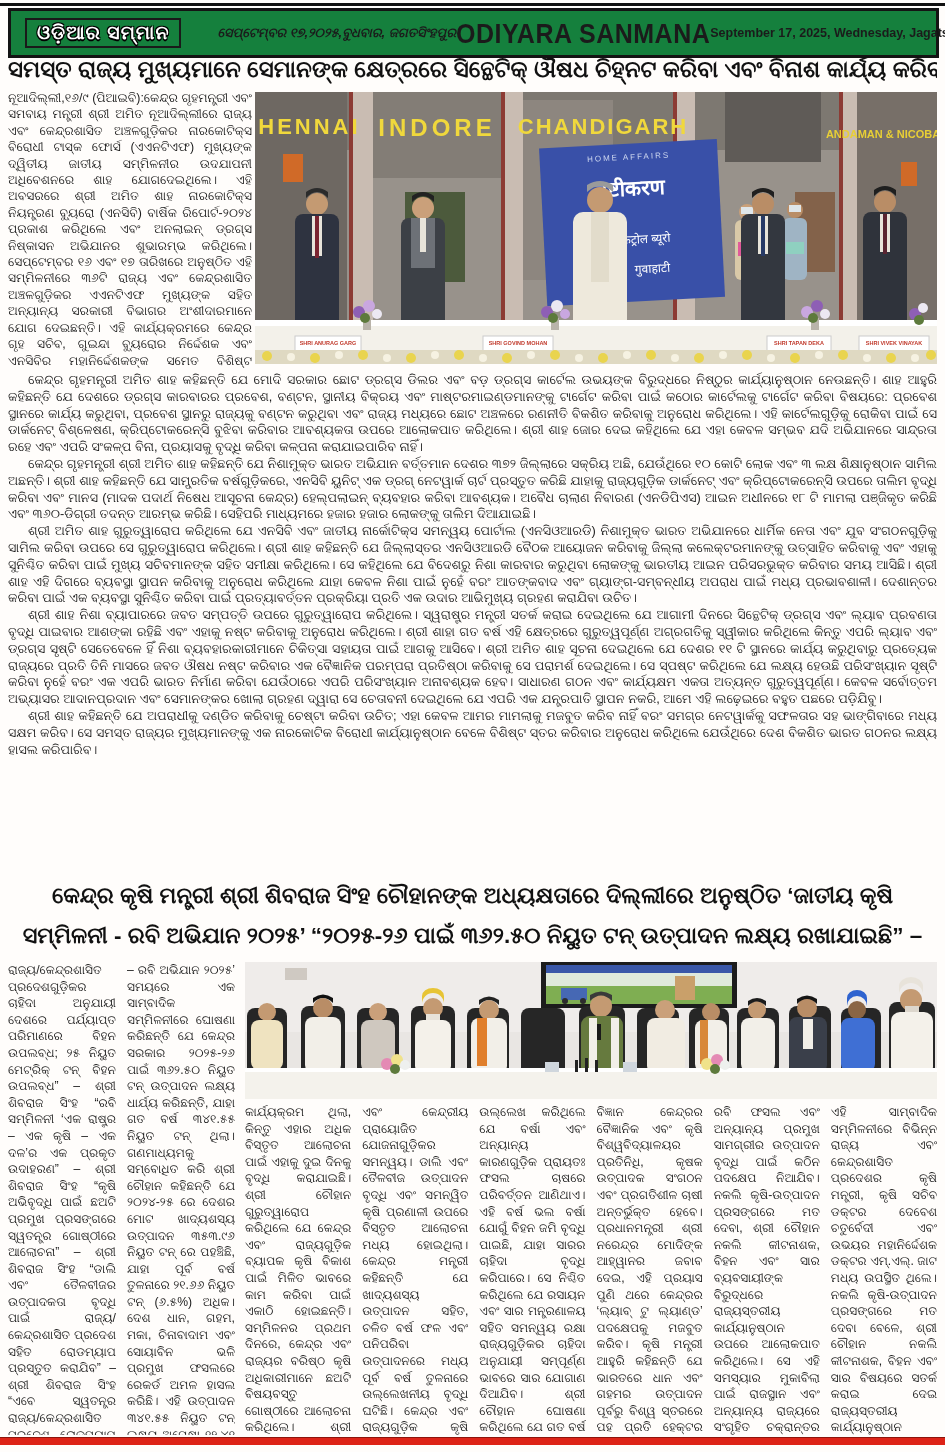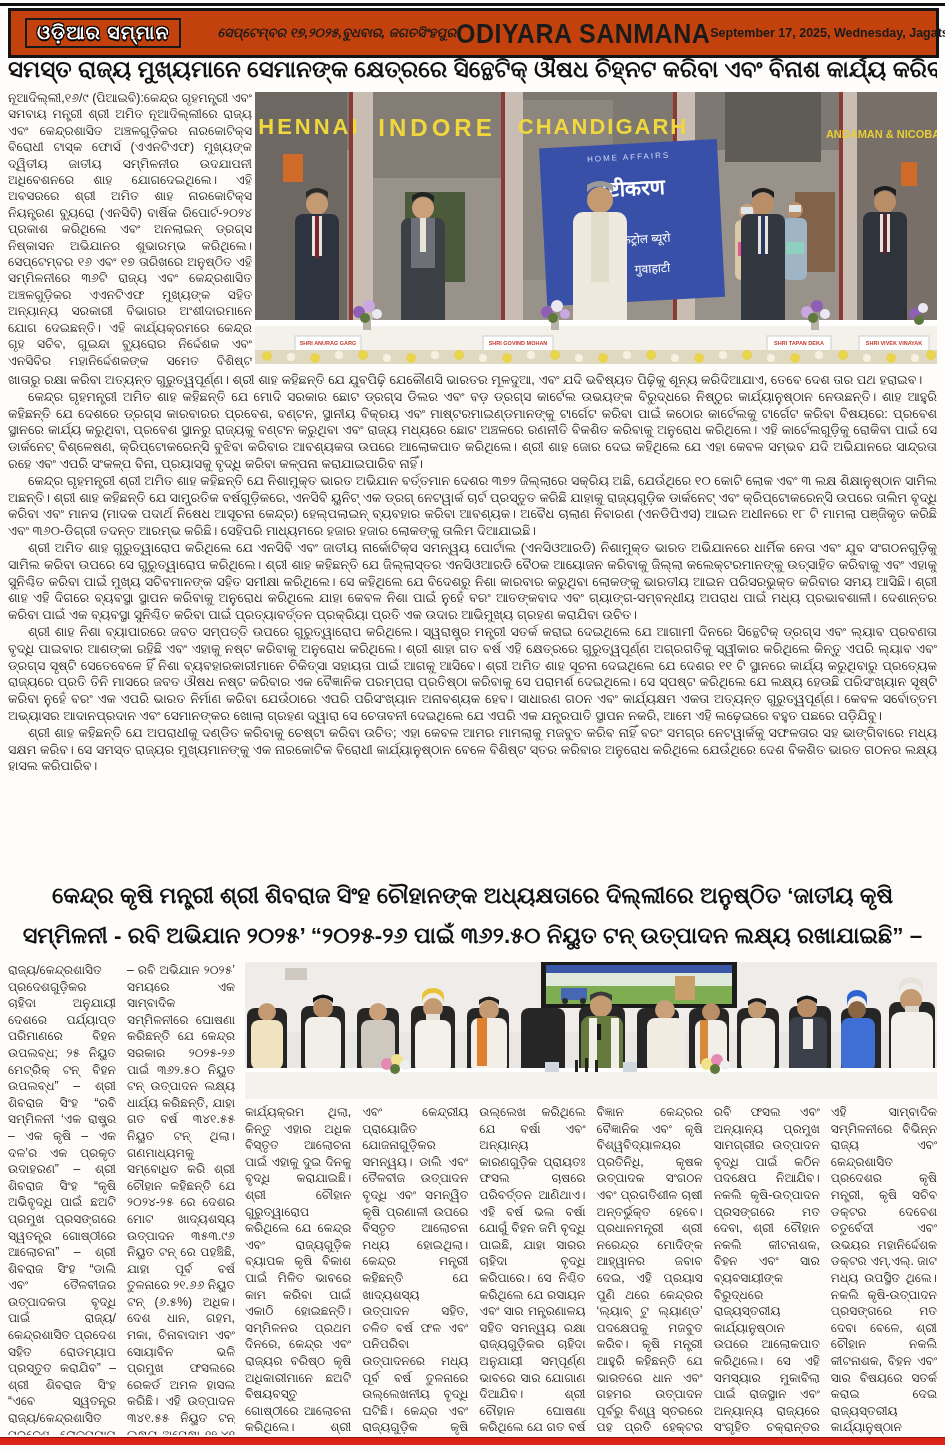--- a/index.html
+++ b/index.html
@@ -2,21 +2,21 @@
 <html><head>
 <meta charset="utf-8">
 <style>
   html,body{margin:0;padding:0;background:#ffffff;}
   body{width:945px;height:1452px;overflow:hidden;position:relative;
        font-family:"Liberation Sans","DejaVu Sans",sans-serif;color:#1b1b1b;}
   .page{position:absolute;inset:0;background:#fffdfb;}
   .toprule{position:absolute;left:0;top:3px;width:945px;height:3px;background:#111;}
   
   .masthead{position:absolute;left:8px;top:8px;width:925px;height:44px;border:3px solid #141414;
-            background:#c2410c;display:flex;align-items:center;}
+            background:#15803d;display:flex;align-items:center;}
   .logobox{margin-left:14px;border:2px solid #1a1a1a;padding:2px 10px;font-weight:bold;font-size:19px;
            color:#fff;text-shadow:-1px -1px 0 #000,1px -1px 0 #000,-1px 1px 0 #000,1px 1px 0 #000,0 2px 0 #000;
            letter-spacing:1px;white-space:nowrap;}
   .date-od{margin-left:36px;font-size:13px;font-weight:bold;white-space:nowrap;font-style:italic;}
   .mast-title{flex:1;text-align:center;font-size:25px;font-weight:bold;letter-spacing:.5px;
               transform:scaleY(1.1);white-space:nowrap;}
   .date-en{font-size:12.5px;font-weight:bold;white-space:nowrap;margin-right:30px;}
   
   .headline1{position:absolute;left:8px;top:56px;width:929px;height:32px;margin:0;
              font-size:23px;font-weight:bold;white-space:nowrap;overflow:hidden;color:#111;}
@@ -233,21 +233,20 @@
               <circle cx="564" cy="263" r="4"></circle>
               <circle cx="612" cy="266" r="4"></circle>
               <circle cx="660" cy="266" r="4"></circle>
             </g>
         </g>
       </svg>
     </figure>
   </section>
 
   <section class="a1-body">
-    <p>ଖାତାରୁ ରକ୍ଷା କରିବା ଅତ୍ୟନ୍ତ ଗୁରୁତ୍ୱପୂର୍ଣ୍ଣ। ଶ୍ରୀ ଶାହ କହିଛନ୍ତି ଯେ ଯୁବପିଢ଼ି ଯେକୌଣସି ଭାରତର ମୂଳଦୁଆ, ଏବଂ ଯଦି ଭବିଷ୍ୟତ ପିଢ଼ିକୁ ଶୂନ୍ୟ କରିଦିଆଯାଏ, ତେବେ ଦେଶ ତାର ପଥ ହରାଇବ।</p>
     <p class="ind">କେନ୍ଦ୍ର ଗୃହମନ୍ତ୍ରୀ ଅମିତ ଶାହ କହିଛନ୍ତି ଯେ ମୋଦି ସରକାର ଛୋଟ ଡ୍ରଗ୍ସ ଡିଲର ଏବଂ ବଡ଼ ଡ୍ରଗ୍ସ କାର୍ଟେଲ ଉଭୟଙ୍କ ବିରୁଦ୍ଧରେ ନିଷ୍ଠୁର କାର୍ଯ୍ୟାନୁଷ୍ଠାନ ନେଉଛନ୍ତି। ଶାହ ଆହୁରି କହିଛନ୍ତି ଯେ ଦେଶରେ ଡ୍ରଗ୍ସ କାରବାରର ପ୍ରବେଶ, ବଣ୍ଟନ, ସ୍ଥାନୀୟ ବିକ୍ରୟ ଏବଂ ମାଷ୍ଟରମାଇଣ୍ଡମାନଙ୍କୁ ଟାର୍ଗେଟ କରିବା ପାଇଁ କଠୋର କାର୍ଟେଲକୁ ଟାର୍ଗେଟ କରିବା ବିଷୟରେ: ପ୍ରବେଶ ସ୍ଥାନରେ କାର୍ଯ୍ୟ କରୁଥିବା, ପ୍ରବେଶ ସ୍ଥାନରୁ ରାଜ୍ୟକୁ ବଣ୍ଟନ କରୁଥିବା ଏବଂ ରାଜ୍ୟ ମଧ୍ୟରେ ଛୋଟ ଅଞ୍ଚଳରେ ରଣନୀତି ବିକଶିତ କରିବାକୁ ଅନୁରୋଧ କରିଥିଲେ। ଏହି କାର୍ଟେଲଗୁଡ଼ିକୁ ରୋକିବା ପାଇଁ ସେ ଡାର୍କନେଟ୍ ବିଶ୍ଳେଷଣ, କ୍ରିପ୍ଟୋକରେନ୍ସି ବୁଝିବା କରିବାର ଆବଶ୍ୟକତା ଉପରେ ଆଲୋକପାତ କରିଥିଲେ। ଶ୍ରୀ ଶାହ ଜୋର ଦେଇ କହିଥିଲେ ଯେ ଏହା କେବଳ ସମ୍ଭବ ଯଦି ଅଭିଯାନରେ ସାନ୍ଦ୍ରତା ରହେ ଏବଂ ଏପରି ସଂକଳ୍ପ ବିନା, ପ୍ରୟାସକୁ ବୃଦ୍ଧି କରିବା କଳ୍ପନା କରାଯାଇପାରିବ ନାହିଁ।</p>
     <p class="ind">କେନ୍ଦ୍ର ଗୃହମନ୍ତ୍ରୀ ଶ୍ରୀ ଅମିତ ଶାହ କହିଛନ୍ତି ଯେ ନିଶାମୁକ୍ତ ଭାରତ ଅଭିଯାନ ବର୍ତ୍ତମାନ ଦେଶର ୩୭୨ ଜିଲ୍ଲାରେ ସକ୍ରିୟ ଅଛି, ଯେଉଁଥିରେ ୧୦ କୋଟି ଲୋକ ଏବଂ ୩ ଲକ୍ଷ ଶିକ୍ଷାନୁଷ୍ଠାନ ସାମିଲ ଅଛନ୍ତି। ଶ୍ରୀ ଶାହ କହିଛନ୍ତି ଯେ ସାମ୍ପ୍ରତିକ ବର୍ଷଗୁଡ଼ିକରେ, ଏନସିବି ୟୁନିଟ୍ ଏକ ଡ୍ରଗ୍ ନେଟୱାର୍କ ଚାର୍ଟ ପ୍ରସ୍ତୁତ କରିଛି ଯାହାକୁ ରାଜ୍ୟଗୁଡ଼ିକ ଡାର୍କନେଟ୍ ଏବଂ କ୍ରିପ୍ଟୋକରେନ୍ସି ଉପରେ ତାଲିମ ବୃଦ୍ଧି କରିବା ଏବଂ ମାନସ (ମାଦକ ପଦାର୍ଥ ନିଷେଧ ଆସୂଚନା କେନ୍ଦ୍ର) ହେଲ୍ପଲାଇନ୍ ବ୍ୟବହାର କରିବା ଆବଶ୍ୟକ। ଅବୈଧ ଚାଲାଣ ନିବାରଣ (ଏନଡିପିଏସ) ଆଇନ ଅଧୀନରେ ୧୮ ଟି ମାମଲା ପଞ୍ଜିକୃତ କରିଛି ଏବଂ ୩୬୦-ଡିଗ୍ରୀ ତଦନ୍ତ ଆରମ୍ଭ କରିଛି। ସେହିପରି ମାଧ୍ୟମରେ ହଜାର ହଜାର ଲୋକଙ୍କୁ ତାଲିମ ଦିଆଯାଇଛି।</p>
     <p class="ind">ଶ୍ରୀ ଅମିତ ଶାହ ଗୁରୁତ୍ୱାରୋପ କରିଥିଲେ ଯେ ଏନସିବି ଏବଂ ଜାତୀୟ ନାର୍କୋଟିକ୍ସ ସମନ୍ୱୟ ପୋର୍ଟାଲ (ଏନସିଓଆରଡି) ନିଶାମୁକ୍ତ ଭାରତ ଅଭିଯାନରେ ଧାର୍ମିକ ନେତା ଏବଂ ଯୁବ ସଂଗଠନଗୁଡ଼ିକୁ ସାମିଲ କରିବା ଉପରେ ସେ ଗୁରୁତ୍ୱାରୋପ କରିଥିଲେ। ଶ୍ରୀ ଶାହ କହିଛନ୍ତି ଯେ ଜିଲ୍ଲାସ୍ତର ଏନସିଓଆରଡି ବୈଠକ ଆୟୋଜନ କରିବାକୁ ଜିଲ୍ଲା କଲେକ୍ଟରମାନଙ୍କୁ ଉତ୍ସାହିତ କରିବାକୁ ଏବଂ ଏହାକୁ ସୁନିଶ୍ଚିତ କରିବା ପାଇଁ ମୁଖ୍ୟ ସଚିବମାନଙ୍କ ସହିତ ସମୀକ୍ଷା କରିଥିଲେ। ସେ କହିଥିଲେ ଯେ ବିଦେଶରୁ ନିଶା କାରବାର କରୁଥିବା ଲୋକଙ୍କୁ ଭାରତୀୟ ଆଇନ ପରିସରଭୁକ୍ତ କରିବାର ସମୟ ଆସିଛି। ଶ୍ରୀ ଶାହ ଏହି ଦିଗରେ ବ୍ୟବସ୍ଥା ସ୍ଥାପନ କରିବାକୁ ଅନୁରୋଧ କରିଥିଲେ ଯାହା କେବଳ ନିଶା ପାଇଁ ନୁହେଁ ବରଂ ଆତଙ୍କବାଦ ଏବଂ ଗ୍ୟାଙ୍ଗ-ସମ୍ବନ୍ଧୀୟ ଅପରାଧ ପାଇଁ ମଧ୍ୟ ପ୍ରଭାବଶାଳୀ। ଦେଶାନ୍ତର କରିବା ପାଇଁ ଏକ ବ୍ୟବସ୍ଥା ସୁନିଶ୍ଚିତ କରିବା ପାଇଁ ପ୍ରତ୍ୟାବର୍ତ୍ତନ ପ୍ରକ୍ରିୟା ପ୍ରତି ଏକ ଉଦାର ଆଭିମୁଖ୍ୟ ଗ୍ରହଣ କରାଯିବା ଉଚିତ।</p>
     <p class="ind">ଶ୍ରୀ ଶାହ ନିଶା ବ୍ୟାପାରରେ ଜବତ ସମ୍ପତ୍ତି ଉପରେ ଗୁରୁତ୍ୱାରୋପ କରିଥିଲେ। ସ୍ୱରାଷ୍ଟ୍ର ମନ୍ତ୍ରୀ ସତର୍କ କରାଇ ଦେଇଥିଲେ ଯେ ଆଗାମୀ ଦିନରେ ସିନ୍ଥେଟିକ୍ ଡ୍ରଗ୍ସ ଏବଂ ଲ୍ୟାବ ପ୍ରବଣତା ବୃଦ୍ଧି ପାଇବାର ଆଶଙ୍କା ରହିଛି ଏବଂ ଏହାକୁ ନଷ୍ଟ କରିବାକୁ ଅନୁରୋଧ କରିଥିଲେ। ଶ୍ରୀ ଶାହା ଗତ ବର୍ଷ ଏହି କ୍ଷେତ୍ରରେ ଗୁରୁତ୍ୱପୂର୍ଣ୍ଣ ଅଗ୍ରଗତିକୁ ସ୍ୱୀକାର କରିଥିଲେ କିନ୍ତୁ ଏପରି ଲ୍ୟାବ ଏବଂ ଡ୍ରଗ୍ସ ସୃଷ୍ଟି ସେତେବେଳେ ହିଁ ନିଶା ବ୍ୟବହାରକାରୀମାନେ ଚିକିତ୍ସା ସହାୟତା ପାଇଁ ଆଗକୁ ଆସିବେ। ଶ୍ରୀ ଅମିତ ଶାହ ସୂଚନା ଦେଇଥିଲେ ଯେ ଦେଶର ୧୧ ଟି ସ୍ଥାନରେ କାର୍ଯ୍ୟ କରୁଥିବାରୁ ପ୍ରତ୍ୟେକ ରାଜ୍ୟରେ ପ୍ରତି ତିନି ମାସରେ ଜବତ ଔଷଧ ନଷ୍ଟ କରିବାର ଏକ ବୈଜ୍ଞାନିକ ପରମ୍ପରା ପ୍ରତିଷ୍ଠା କରିବାକୁ ସେ ପରାମର୍ଶ ଦେଇଥିଲେ। ସେ ସ୍ପଷ୍ଟ କରିଥିଲେ ଯେ ଲକ୍ଷ୍ୟ ହେଉଛି ପରିସଂଖ୍ୟାନ ସୃଷ୍ଟି କରିବା ନୁହେଁ ବରଂ ଏକ ଏପରି ଭାରତ ନିର୍ମାଣ କରିବା ଯେଉଁଠାରେ ଏପରି ପରିସଂଖ୍ୟାନ ଅନାବଶ୍ୟକ ହେବ। ସାଧାରଣ ଗଠନ ଏବଂ କାର୍ଯ୍ୟକ୍ଷମ ଏକତା ଅତ୍ୟନ୍ତ ଗୁରୁତ୍ୱପୂର୍ଣ୍ଣ। କେବଳ ସର୍ବୋତ୍ତମ ଅଭ୍ୟାସର ଆଦାନପ୍ରଦାନ ଏବଂ ସେମାନଙ୍କର ଖୋଲା ଗ୍ରହଣ ଦ୍ୱାରା ସେ ଚେତାବନୀ ଦେଇଥିଲେ ଯେ ଏପରି ଏକ ଯନ୍ତ୍ରପାତି ସ୍ଥାପନ ନକରି, ଆମେ ଏହି ଲଢ଼େଇରେ ବହୁତ ପଛରେ ପଡ଼ିଯିବୁ।</p>
     <p class="ind">ଶ୍ରୀ ଶାହ କହିଛନ୍ତି ଯେ ଅପରାଧୀକୁ ଦଣ୍ଡିତ କରିବାକୁ ଚେଷ୍ଟା କରିବା ଉଚିତ; ଏହା କେବଳ ଆମର ମାମଲାକୁ ମଜବୁତ କରିବ ନାହିଁ ବରଂ ସମଗ୍ର ନେଟୱାର୍କକୁ ସଫଳତାର ସହ ଭାଙ୍ଗିବାରେ ମଧ୍ୟ ସକ୍ଷମ କରିବ। ସେ ସମସ୍ତ ରାଜ୍ୟର ମୁଖ୍ୟମାନଙ୍କୁ ଏକ ନାରକୋଟିକ ବିରୋଧୀ କାର୍ଯ୍ୟାନୁଷ୍ଠାନ ବେଳେ ବିଶିଷ୍ଟ ସ୍ତର କରିବାର ଅନୁରୋଧ କରିଥିଲେ ଯେଉଁଥିରେ ଦେଶ ବିକଶିତ ଭାରତ ଗଠନର ଲକ୍ଷ୍ୟ ହାସଲ କରିପାରିବ।</p>
   </section>
 
   <h2 class="headline2">କେନ୍ଦ୍ର କୃଷି ମନ୍ତ୍ରୀ ଶ୍ରୀ ଶିବରାଜ ସିଂହ ଚୌହାନଙ୍କ ଅଧ୍ୟକ୍ଷତାରେ ଦିଲ୍ଲୀରେ ଅନୁଷ୍ଠିତ ‘ଜାତୀୟ କୃଷି ସମ୍ମିଳନୀ - ରବି ଅଭିଯାନ ୨୦୨୫’ “୨୦୨୫-୨୬ ପାଇଁ ୩୬୨.୫୦ ନିୟୁତ ଟନ୍ ଉତ୍ପାଦନ ଲକ୍ଷ୍ୟ ରଖାଯାଇଛି” – ଶ୍ରୀ ଶିବରାଜ ସିଂହ</h2>
 
   <section class="a2">

